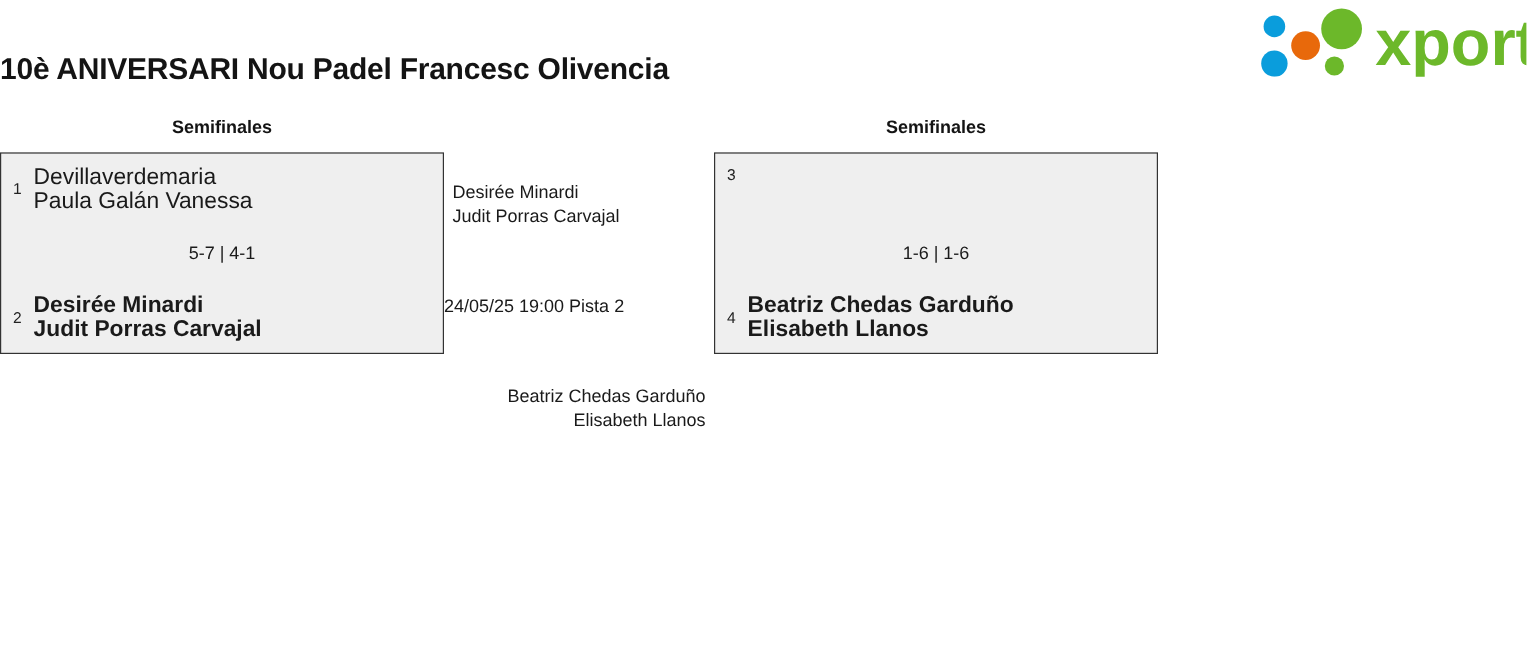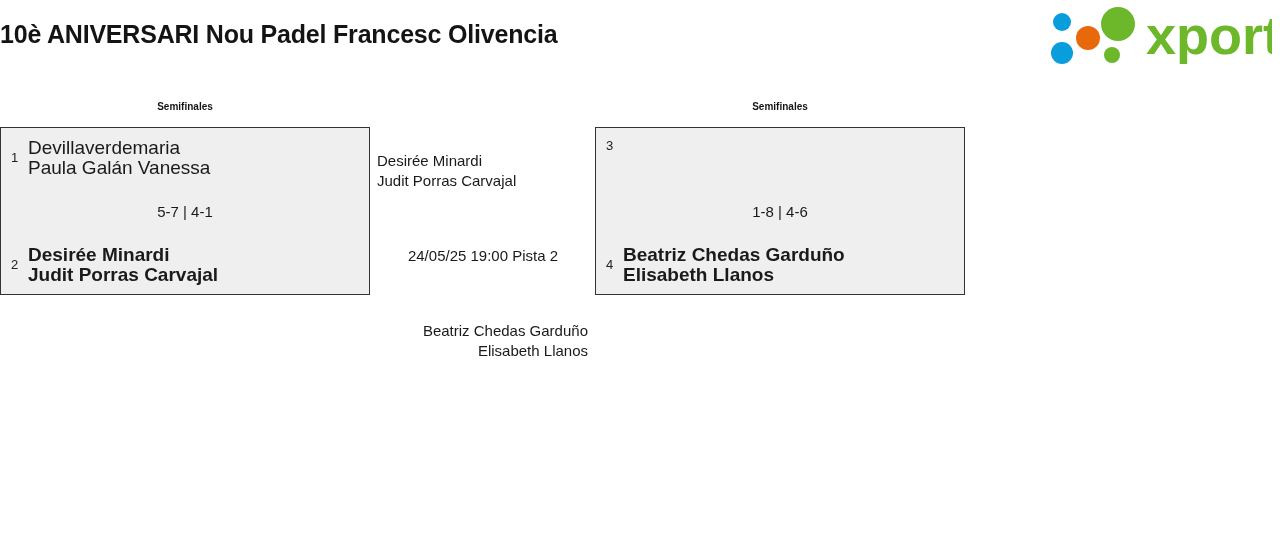--- a/index.html
+++ b/index.html
@@ -14,31 +14,31 @@
   #page { position: relative; width: 1280px; height: 547px; }
 
   
   .title-block {
     position: absolute; left: 0; top: 0; width: 760px;
   }
   .title-line {
     font-size: 25px; font-weight: 700; line-height: 32px;
     letter-spacing: -0.2px; color: #141414; white-space: nowrap;
   }
-  .title-line.first { padding-top: 18px; }
+  .title-line.first { padding-top: 2px; margin-top: 40px; }
 
   .logo {
     position: absolute; right: 8px; top: 6px;
     width: 232px; height: 58px;
   }
   .logo svg { display: block; }
 
   
   .round-header {
-    position: absolute; font-size: 10px; font-weight: 700;
+    position: absolute; font-size: 15px; font-weight: 700;
     color: #141414; text-align: center; line-height: 18px;
   }
   #hdr-sf-left  { left: 0;   top: 98px;  width: 370px; }
   #hdr-final    { left: 370px; top: 98px; width: 226px; }
   #hdr-sf-right { left: 595px; top: 98px; width: 370px; }
 
   .match-box {
     position: absolute;
     background: #efefef;
     border: 1px solid #333333;
@@ -74,21 +74,21 @@
   
   .final-col { position: absolute; left: 370px; top: 127px; width: 226px; height: 238px; }
   .final-team {
     position: absolute; font-size: 15px; line-height: 19.5px;
     color: #1a1a1a; white-space: nowrap;
   }
   #final-top    { left: 7px; top: 24px; text-align: left; }
   #final-bottom { right: 8px; top: 194px; text-align: right; }
   .final-info {
     position: absolute; left: 0; right: 0; top: 119px;
-    text-align: center; font-size: 15px; line-height: 19px; color: #1a1a1a;
+    font-size: 15px; line-height: 19px; color: #1a1a1a;
   }
 </style>
 </head>
 <body>
 
 <div id="page">
 
   <div class="title-block">
     <div class="title-line first">10è ANIVERSARI Nou Padel Francesc Olivencia</div>
   </div>
@@ -134,21 +134,21 @@
     <div class="final-team" id="final-bottom">
       <div>Beatriz Chedas Garduño</div>
       <div>Elisabeth Llanos</div>
     </div>
   </div>
 
   <div class="match-box" id="box-sf-right">
     <div class="team-row top">
       <div class="seed">3</div>
     </div>
-    <div class="score">1-8 | 4-6</div>
+    <div class="score">1-6 | 1-6</div>
     <div class="team-row bottom winner">
       <div class="seed">4</div>
       <div class="team-names">
         <div>Beatriz Chedas Garduño</div>
         <div>Elisabeth Llanos</div>
       </div>
     </div>
   </div>
 
 </div>

